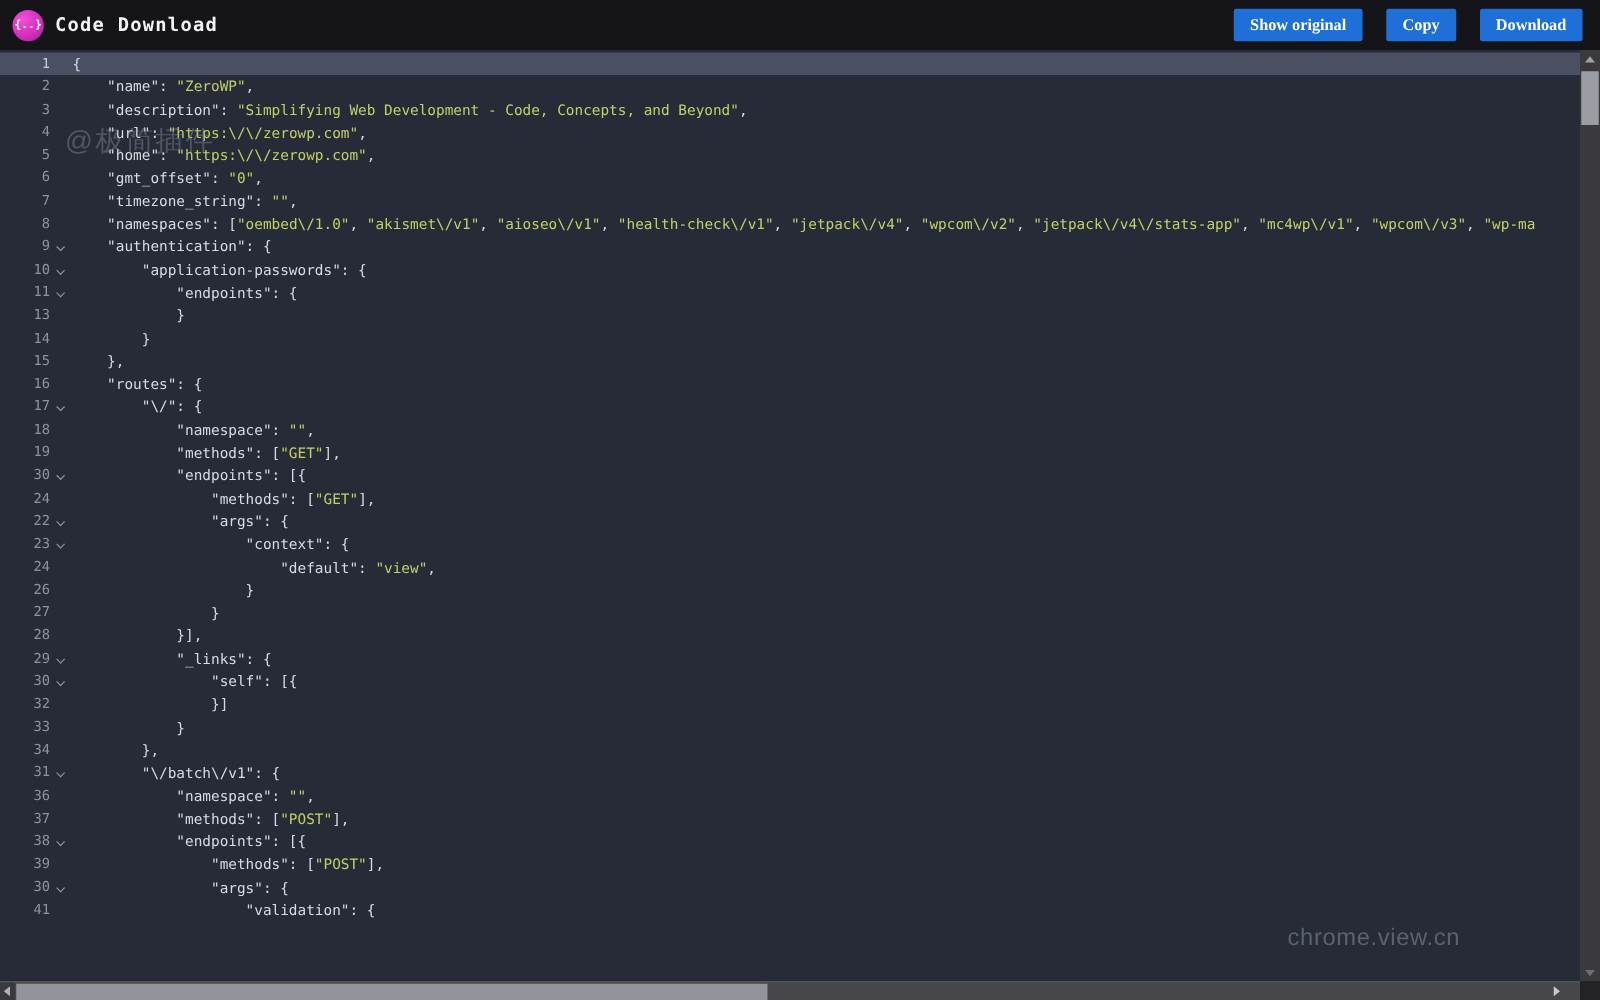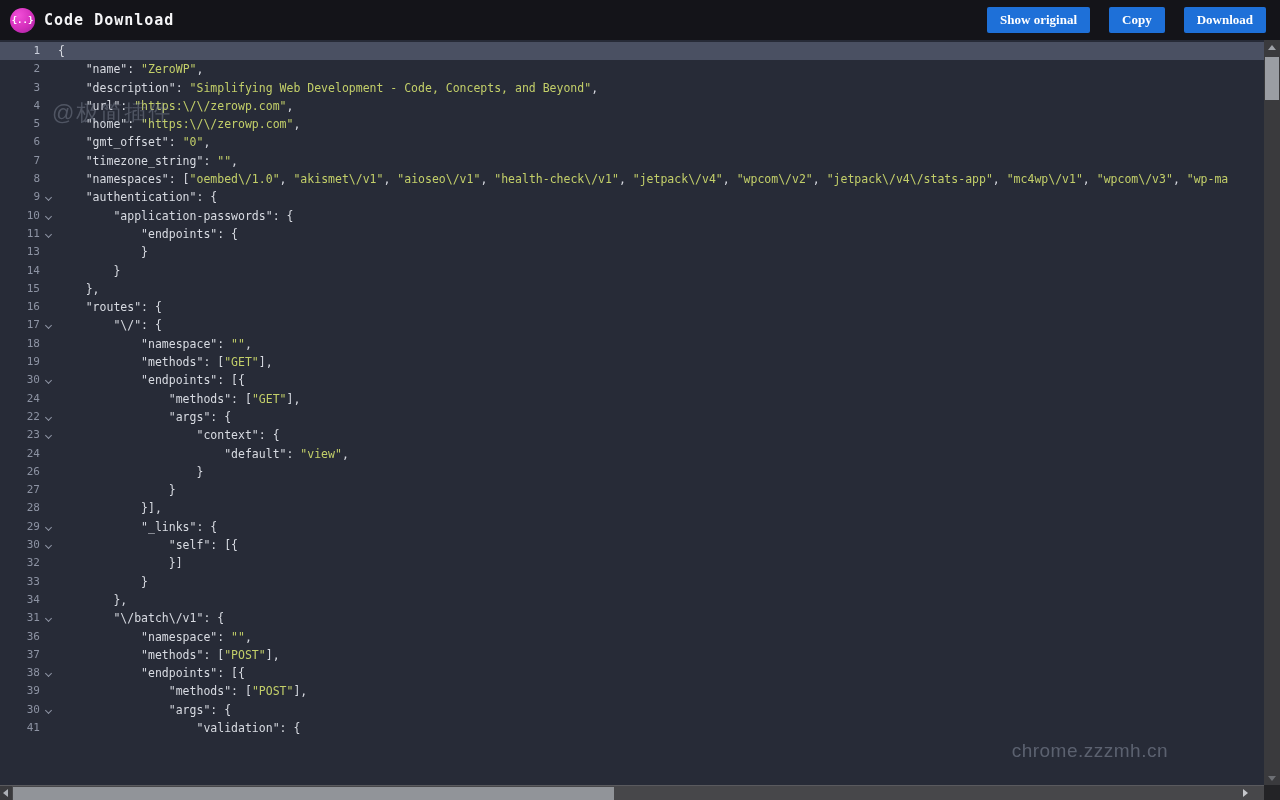--- a/index.html
+++ b/index.html
@@ -118,21 +118,21 @@
       <div class="row"><span class="ln">34</span><span class="foldc"></span><span class="code"><span class="tok-p">        },</span></span></div>
       <div class="row"><span class="ln">31</span><span class="foldc"><i class="chev"></i></span><span class="code"><span class="tok-p">        "\/batch\/v1": {</span></span></div>
       <div class="row"><span class="ln">36</span><span class="foldc"></span><span class="code"><span class="tok-p">            "namespace": </span><span class="tok-s">""</span><span class="tok-p">,</span></span></div>
       <div class="row"><span class="ln">37</span><span class="foldc"></span><span class="code"><span class="tok-p">            "methods": [</span><span class="tok-s">"POST"</span><span class="tok-p">],</span></span></div>
       <div class="row"><span class="ln">38</span><span class="foldc"><i class="chev"></i></span><span class="code"><span class="tok-p">            "endpoints": [{</span></span></div>
       <div class="row"><span class="ln">39</span><span class="foldc"></span><span class="code"><span class="tok-p">                "methods": [</span><span class="tok-s">"POST"</span><span class="tok-p">],</span></span></div>
       <div class="row"><span class="ln">30</span><span class="foldc"><i class="chev"></i></span><span class="code"><span class="tok-p">                "args": {</span></span></div>
       <div class="row"><span class="ln">41</span><span class="foldc"></span><span class="code"><span class="tok-p">                    "validation": {</span></span></div>
     </div>
   <div class="wm-inline">@极简插件</div>
-  <div class="wm-corner">chrome.zzzmh.cn</div>
+  <div class="wm-corner">chrome.view.cn</div>
 </div>
 
 <div class="vscroll">
   <div class="v-up">
     <i></i>
   </div>
   <div class="v-thumb"></div>
   <div class="v-down">
     <i></i>
   </div>

